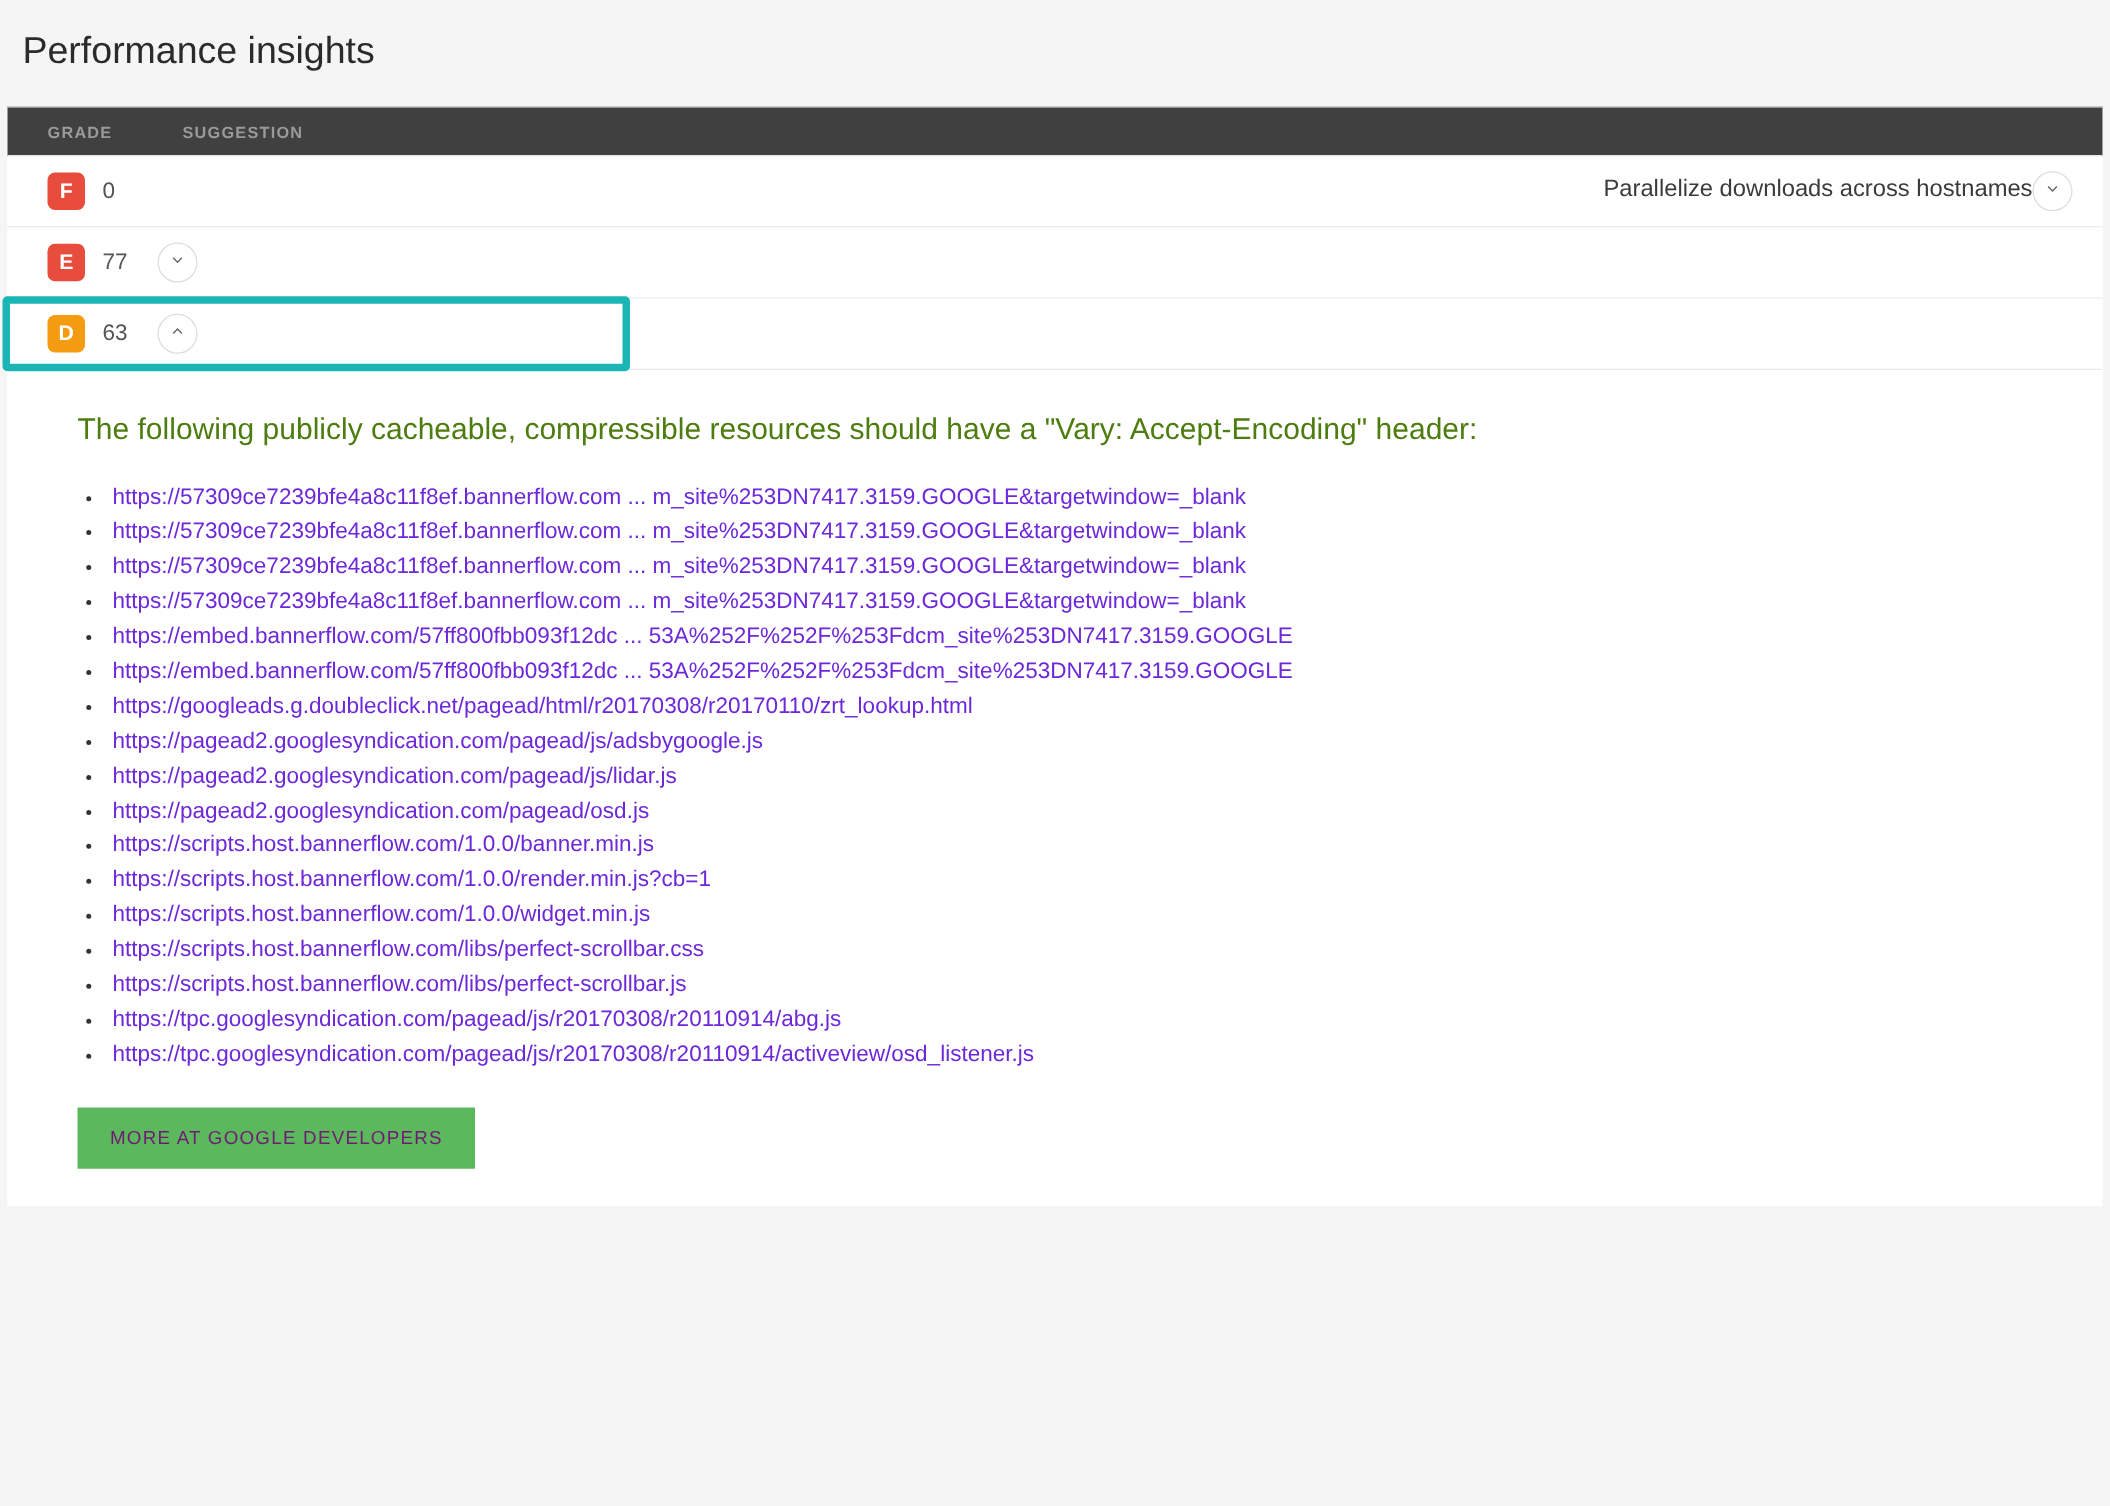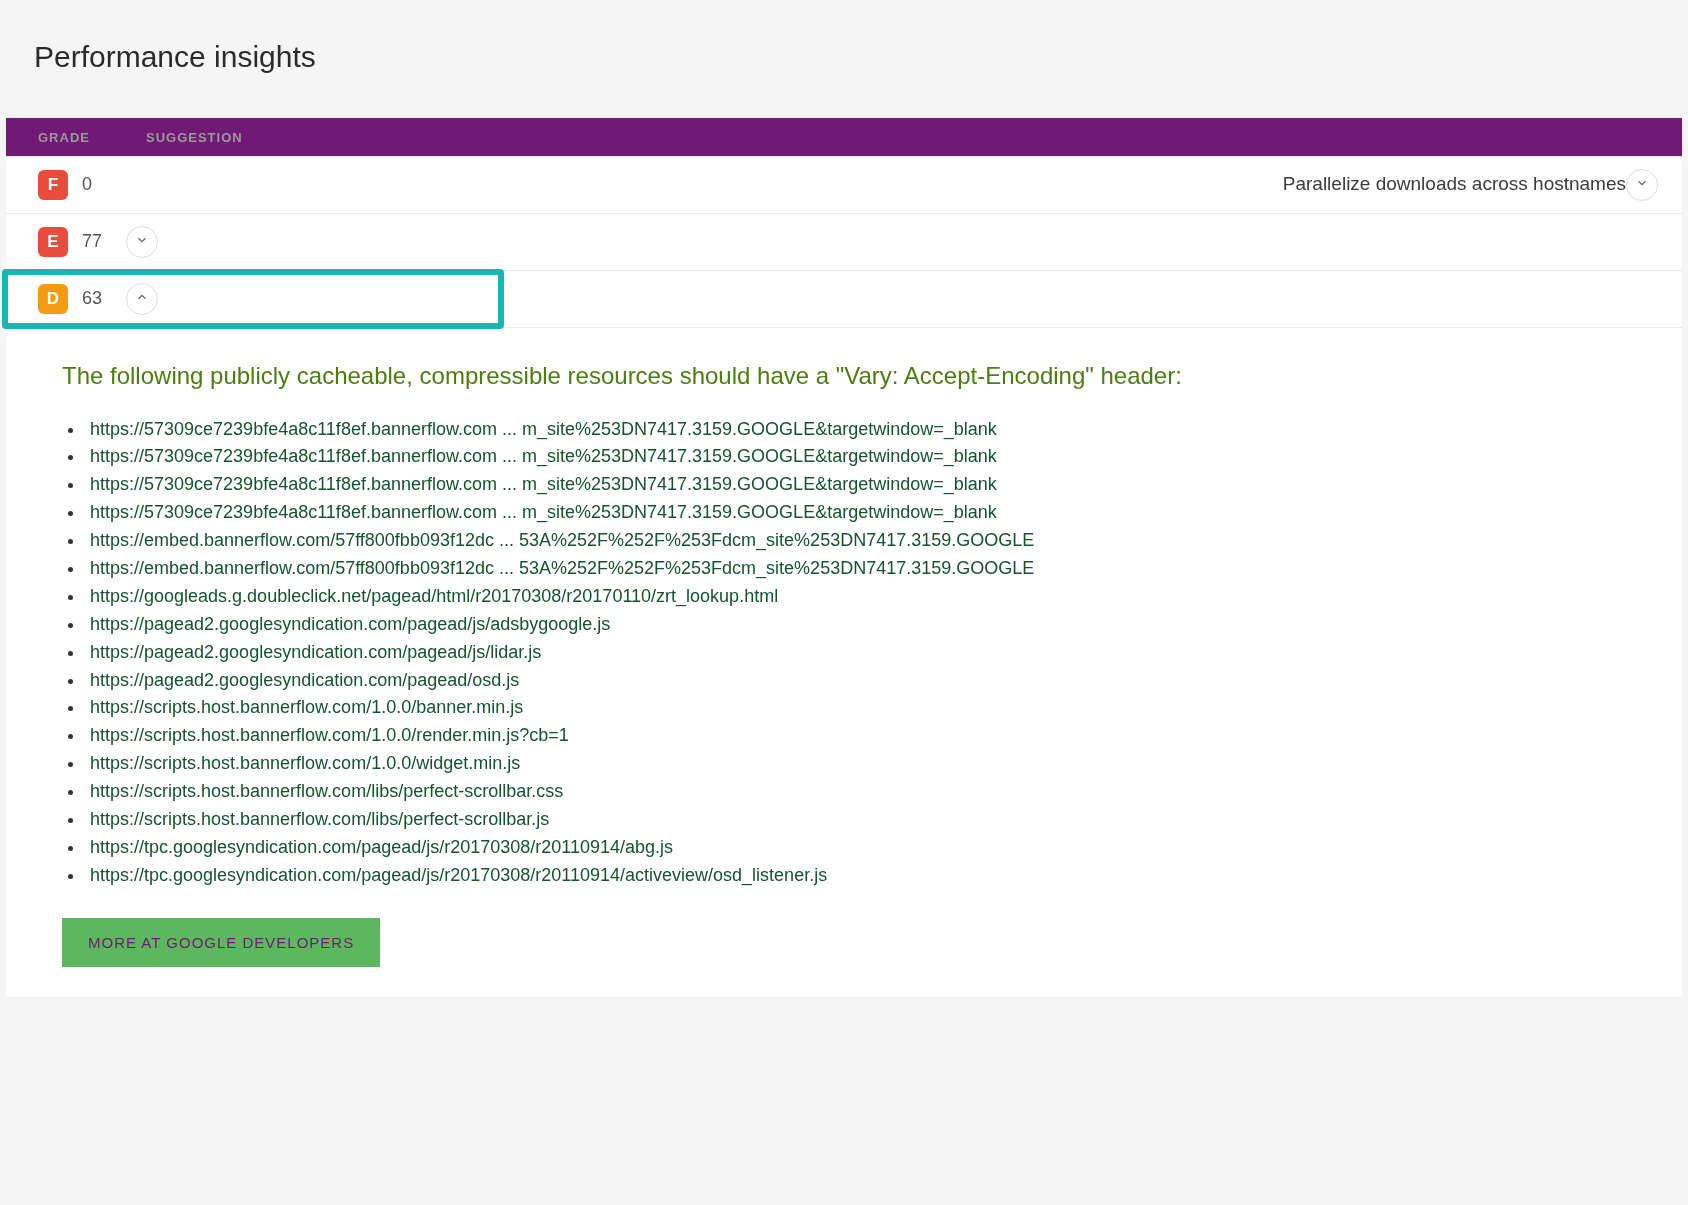--- a/index.html
+++ b/index.html
@@ -21,36 +21,36 @@
     font-size: 18px;
     line-height: 1.5;
   }
   .panel {
     background: #fff;
     margin: 0 6px;
   }
   h1.title {
     font-size: 30px;
     font-weight: 500;
-    margin: 16px;
+    margin: 0;
     padding: 18px 18px 22px 18px;
     color: #2b2b2b;
     background: var(--bg);
   }
   .table-head {
     display: flex;
     align-items: center;
     padding: 10px 24px 8px 32px;
     border-top: 1px solid var(--border);
     border-bottom: 1px solid var(--border);
     letter-spacing: 1px;
     color: var(--muted);
     font-size: 13px;
     font-weight: 600;
-    background:#701a75;
+    background:#404040;
   }
   .col-grade { width: 108px; }
   .col-suggestion { flex: 1; }
   .row {
     position: relative;
     display: flex;
     align-items: center;
     padding: 12px 24px 12px 32px;
     border-bottom: 1px solid var(--border);
     background:#fff;
@@ -113,21 +113,21 @@
     color: #4d7c0f;
     line-height: 1.5;
     margin-bottom: 22px;
   }
   ul.url-list {
     margin: 0 0 28px 0;
     padding: 0 0 0 22px;
   }
   ul.url-list li {
     font-size: 18px;
-    color: #14532d;
+    color: #6d28d9;
     line-height: 1.55;
     list-style: disc;
     padding-left: 6px;
     margin-left: 0;
   }
   ul.url-list li::marker { color:#333; font-size:16px;}
   .more-btn {
     display: inline-block;
     background: var(--green);
     color: #701a75;

